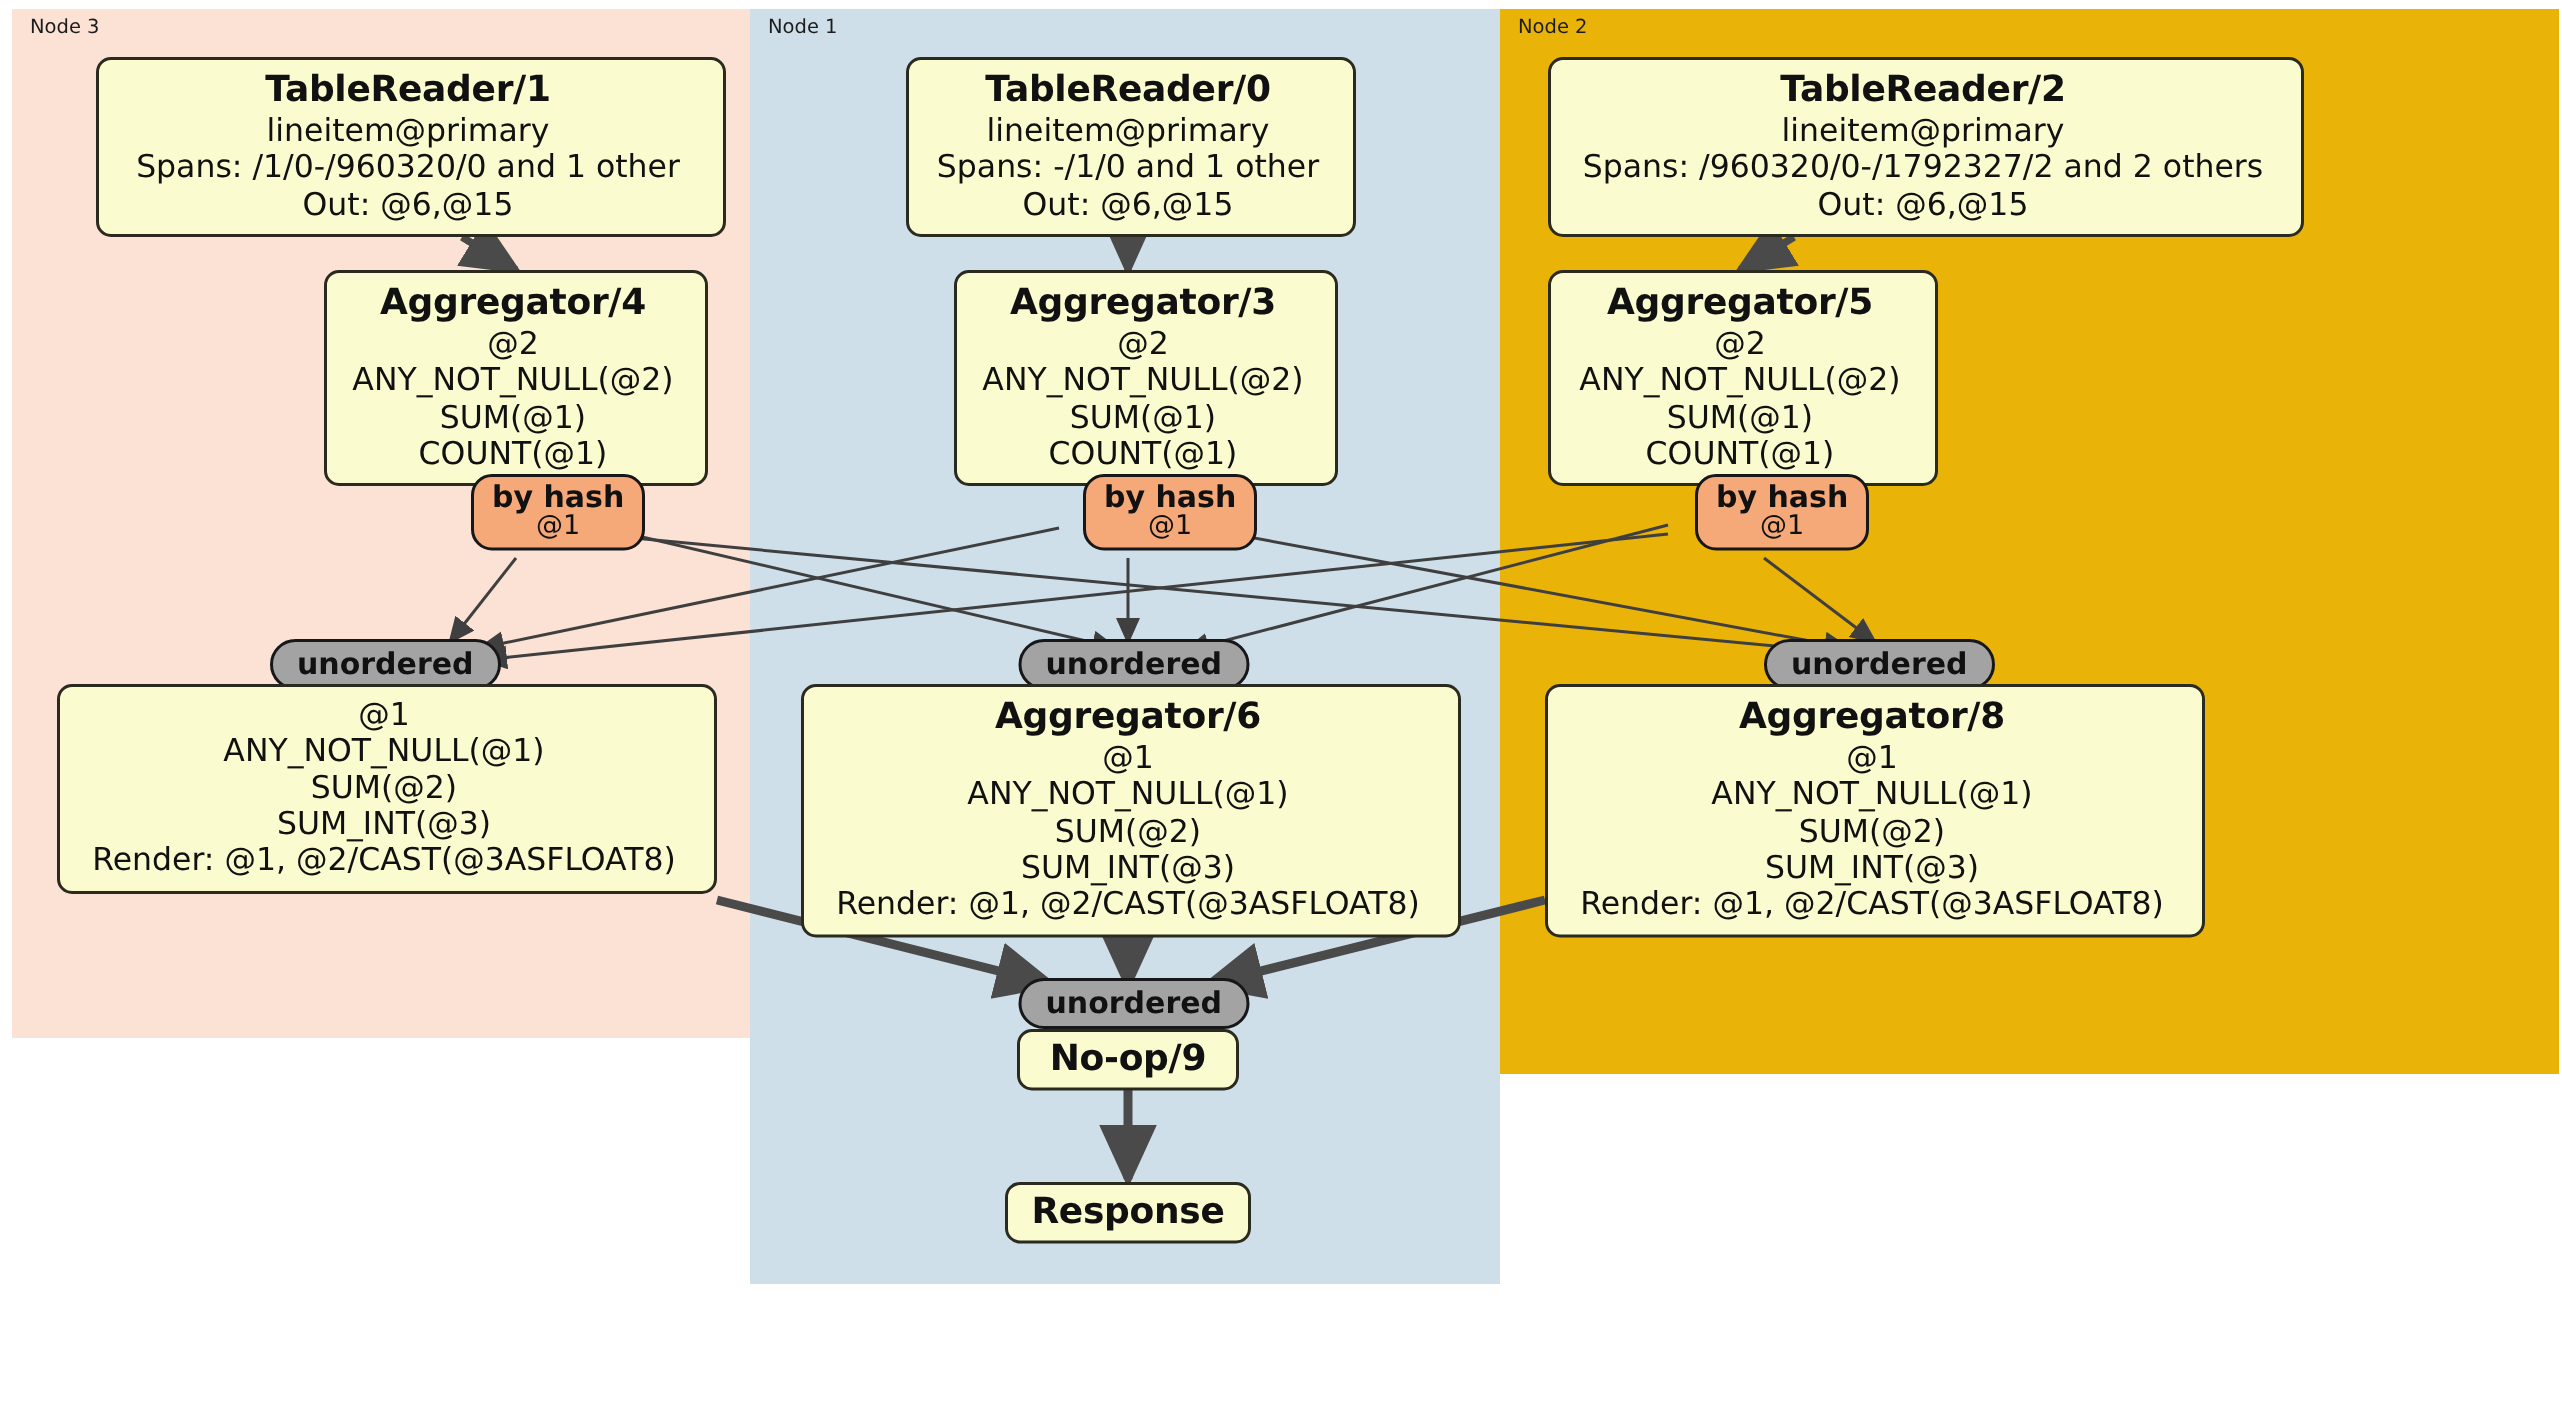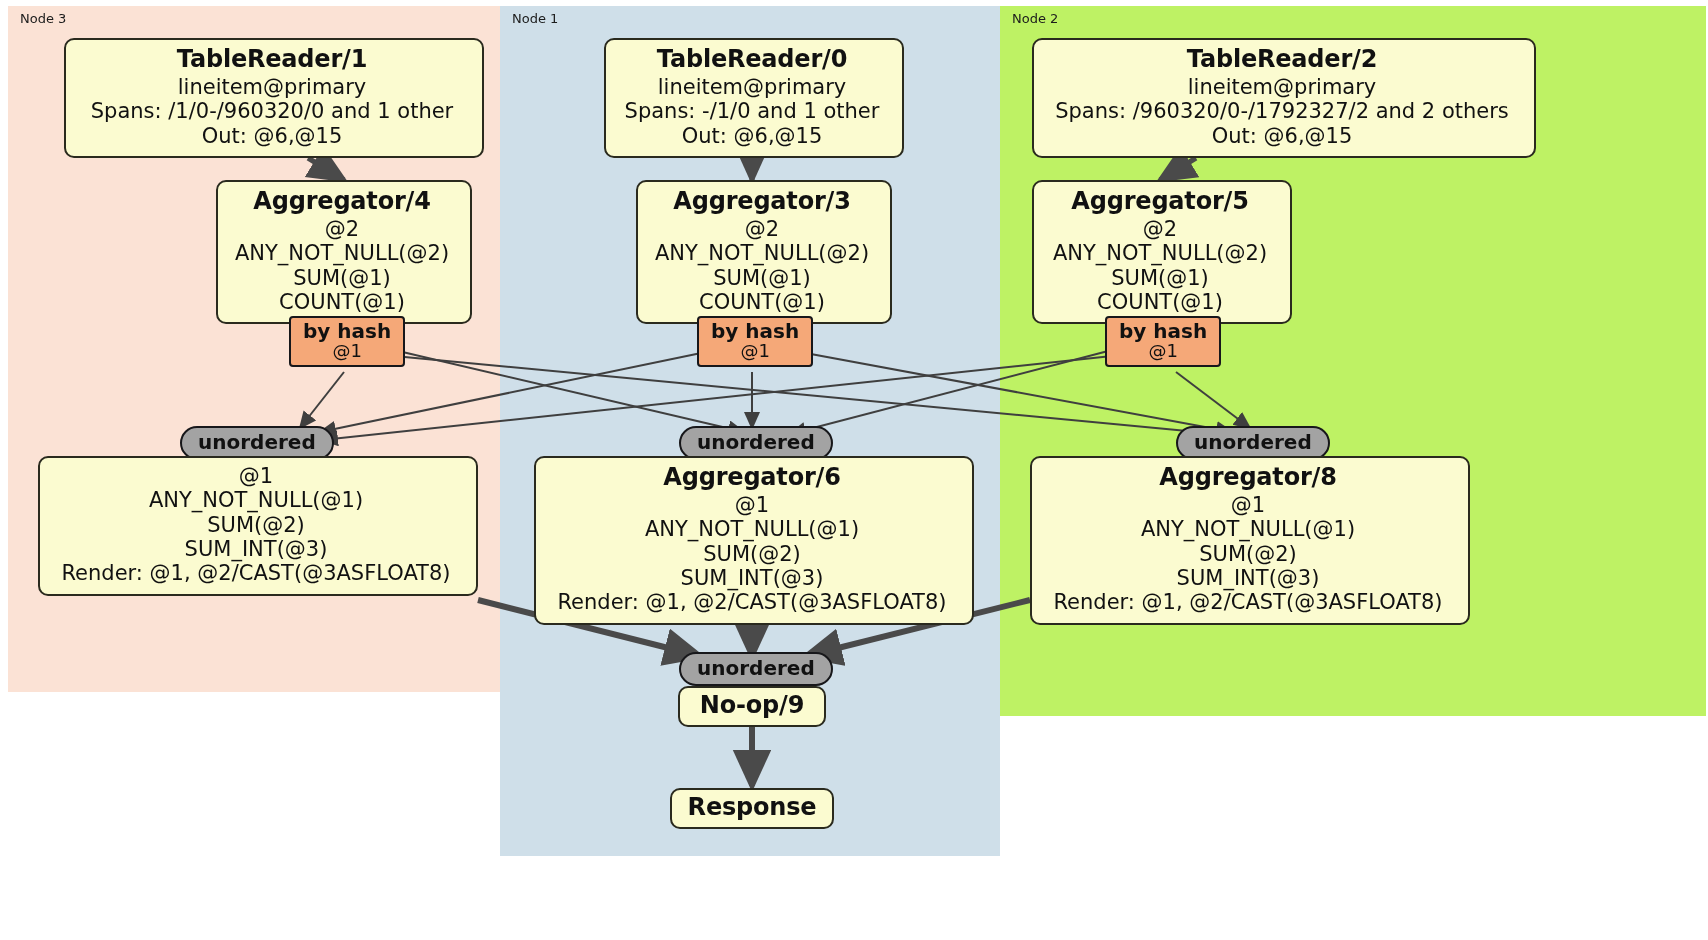--- a/index.html
+++ b/index.html
@@ -27,21 +27,21 @@
     position: absolute;
     top: 6px;
     left: 12px;
     font-size: 13px;
     color: #1c1c1c;
     line-height: 1.1;
     white-space: nowrap;
   }
   #panel-node3 { left: 8px;    top: 6px;  width: 492px;  height: 686px; background: #fbe2d5; }
   #panel-node1 { left: 500px;  top: 6px;  width: 500px;  height: 850px; background: #cfdfe9; }
-  #panel-node2 { left: 1000px; top: 6px;  width: 706px;  height: 710px; background: #bef264; }
+  #panel-node2 { left: 1000px; top: 6px;  width: 706px;  height: 710px; background: #eab308; }
 
   
   #edges {
     position: absolute;
     left: 0; top: 0;
     width: 1708px;
     height: 940px;
     pointer-events: none;
   }
 
@@ -83,23 +83,24 @@
     border: 2px solid #17171a;
     border-radius: 16px;
     text-align: center;
     color: #111111;
     line-height: 1.05;
     padding: 2px 12px 3px 12px;
     white-space: nowrap;
   }
   .badge.hash {
     background: #f5a878;
-    border-radius: 4px;
+    border-radius: 14px;
     padding-top: 3px;
     padding-bottom: 4px;
+    margin-left: 25px;
   }
   .badge.unordered {
     background: #a3a3a3;
     border-radius: 18px;
     padding: 4px 16px 5px 16px;
   }
   .badge .btitle {
     font-weight: bold;
     font-size: 20px;
   }

